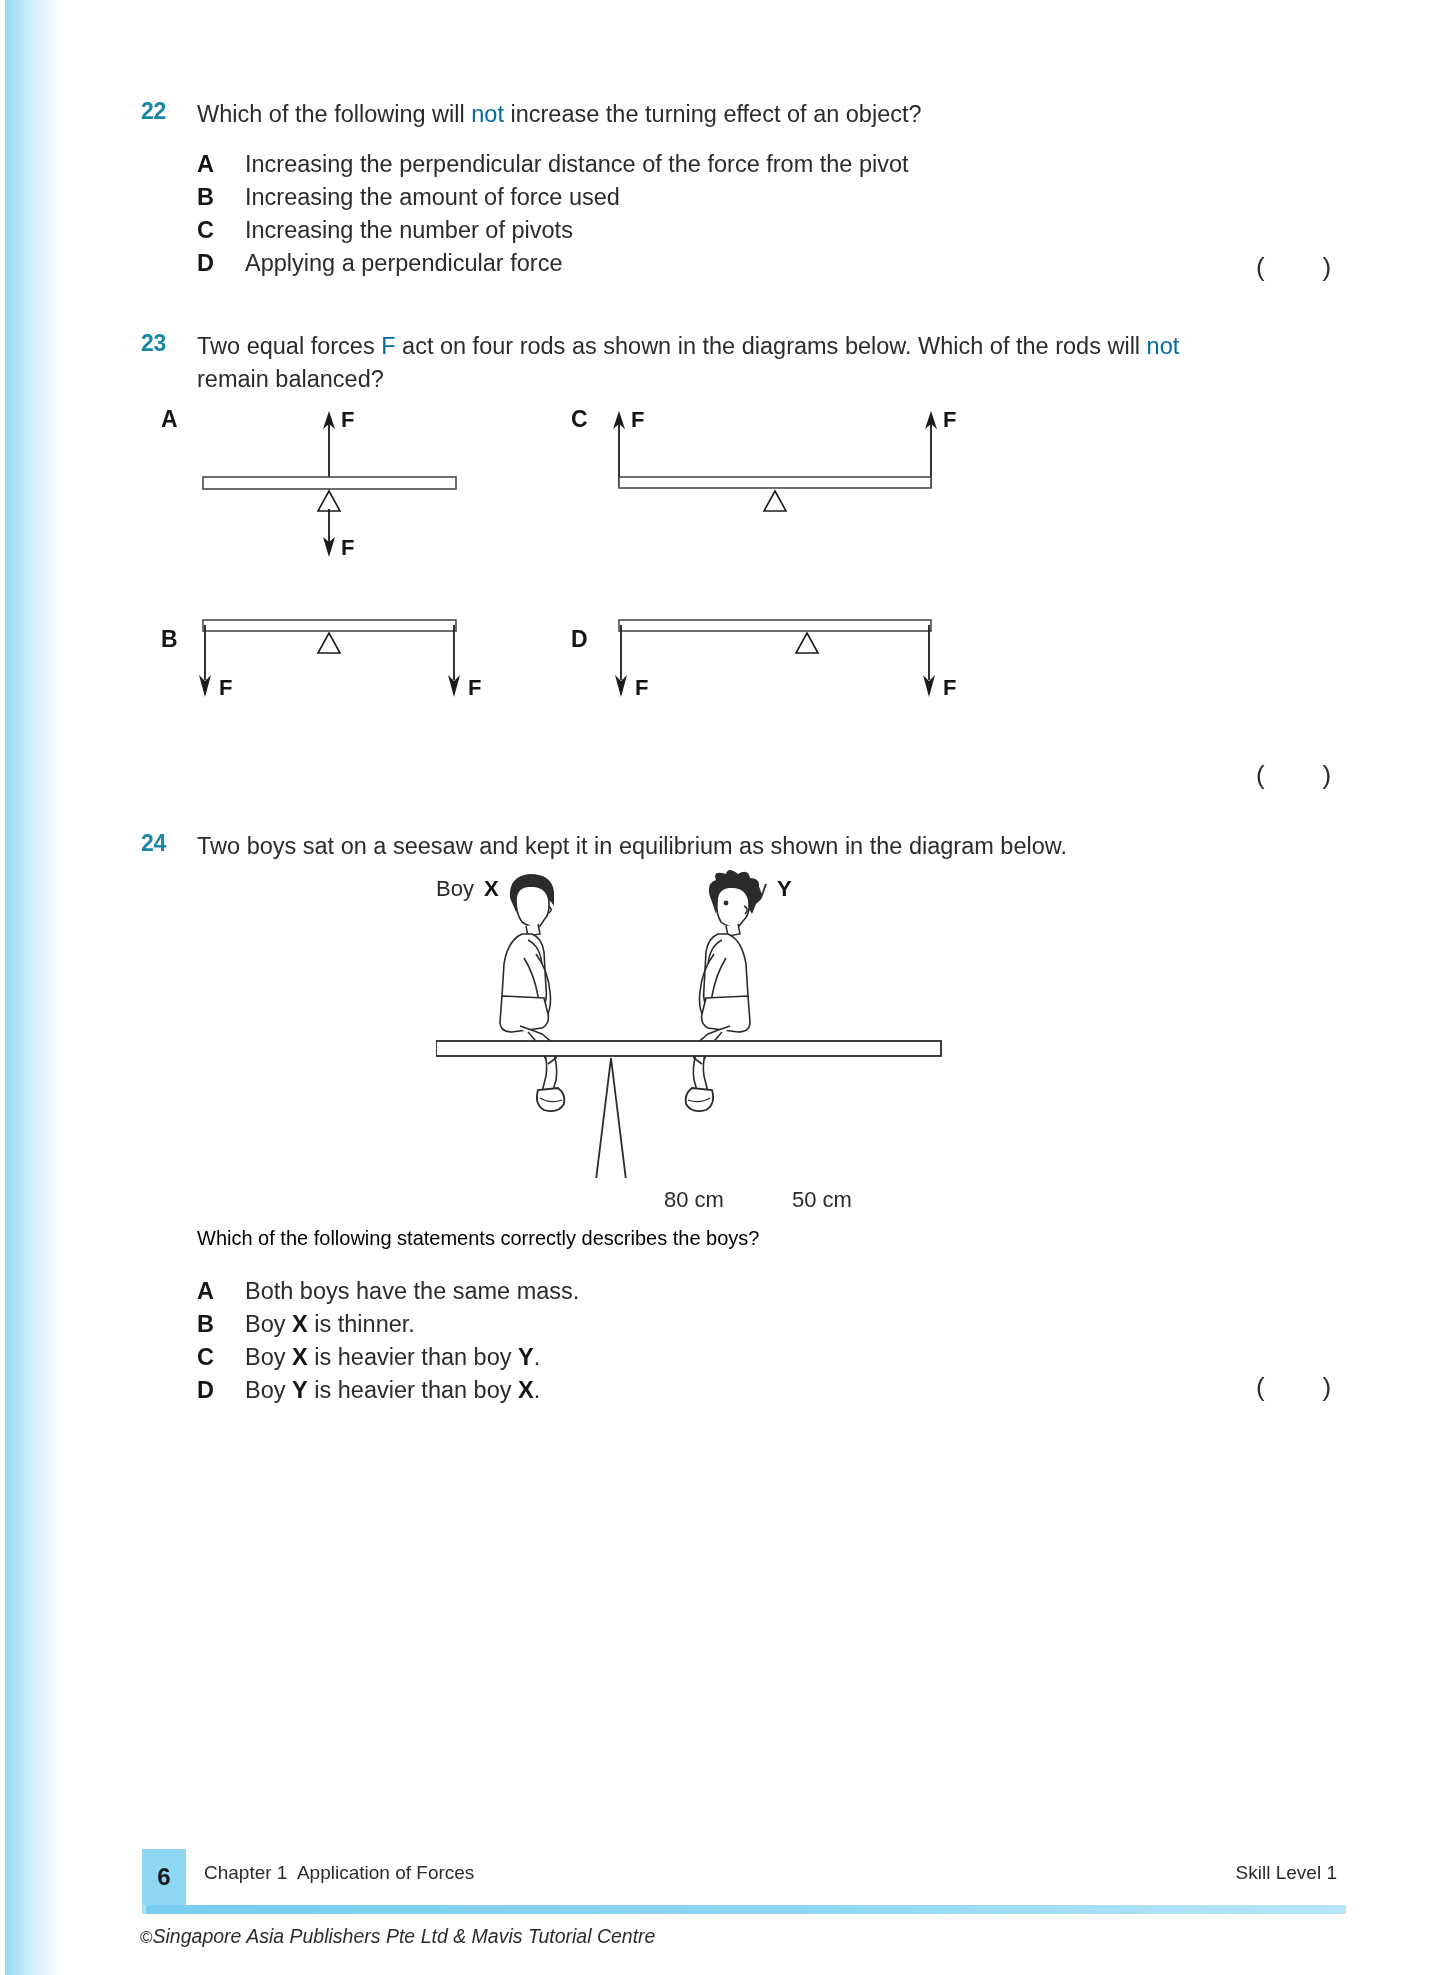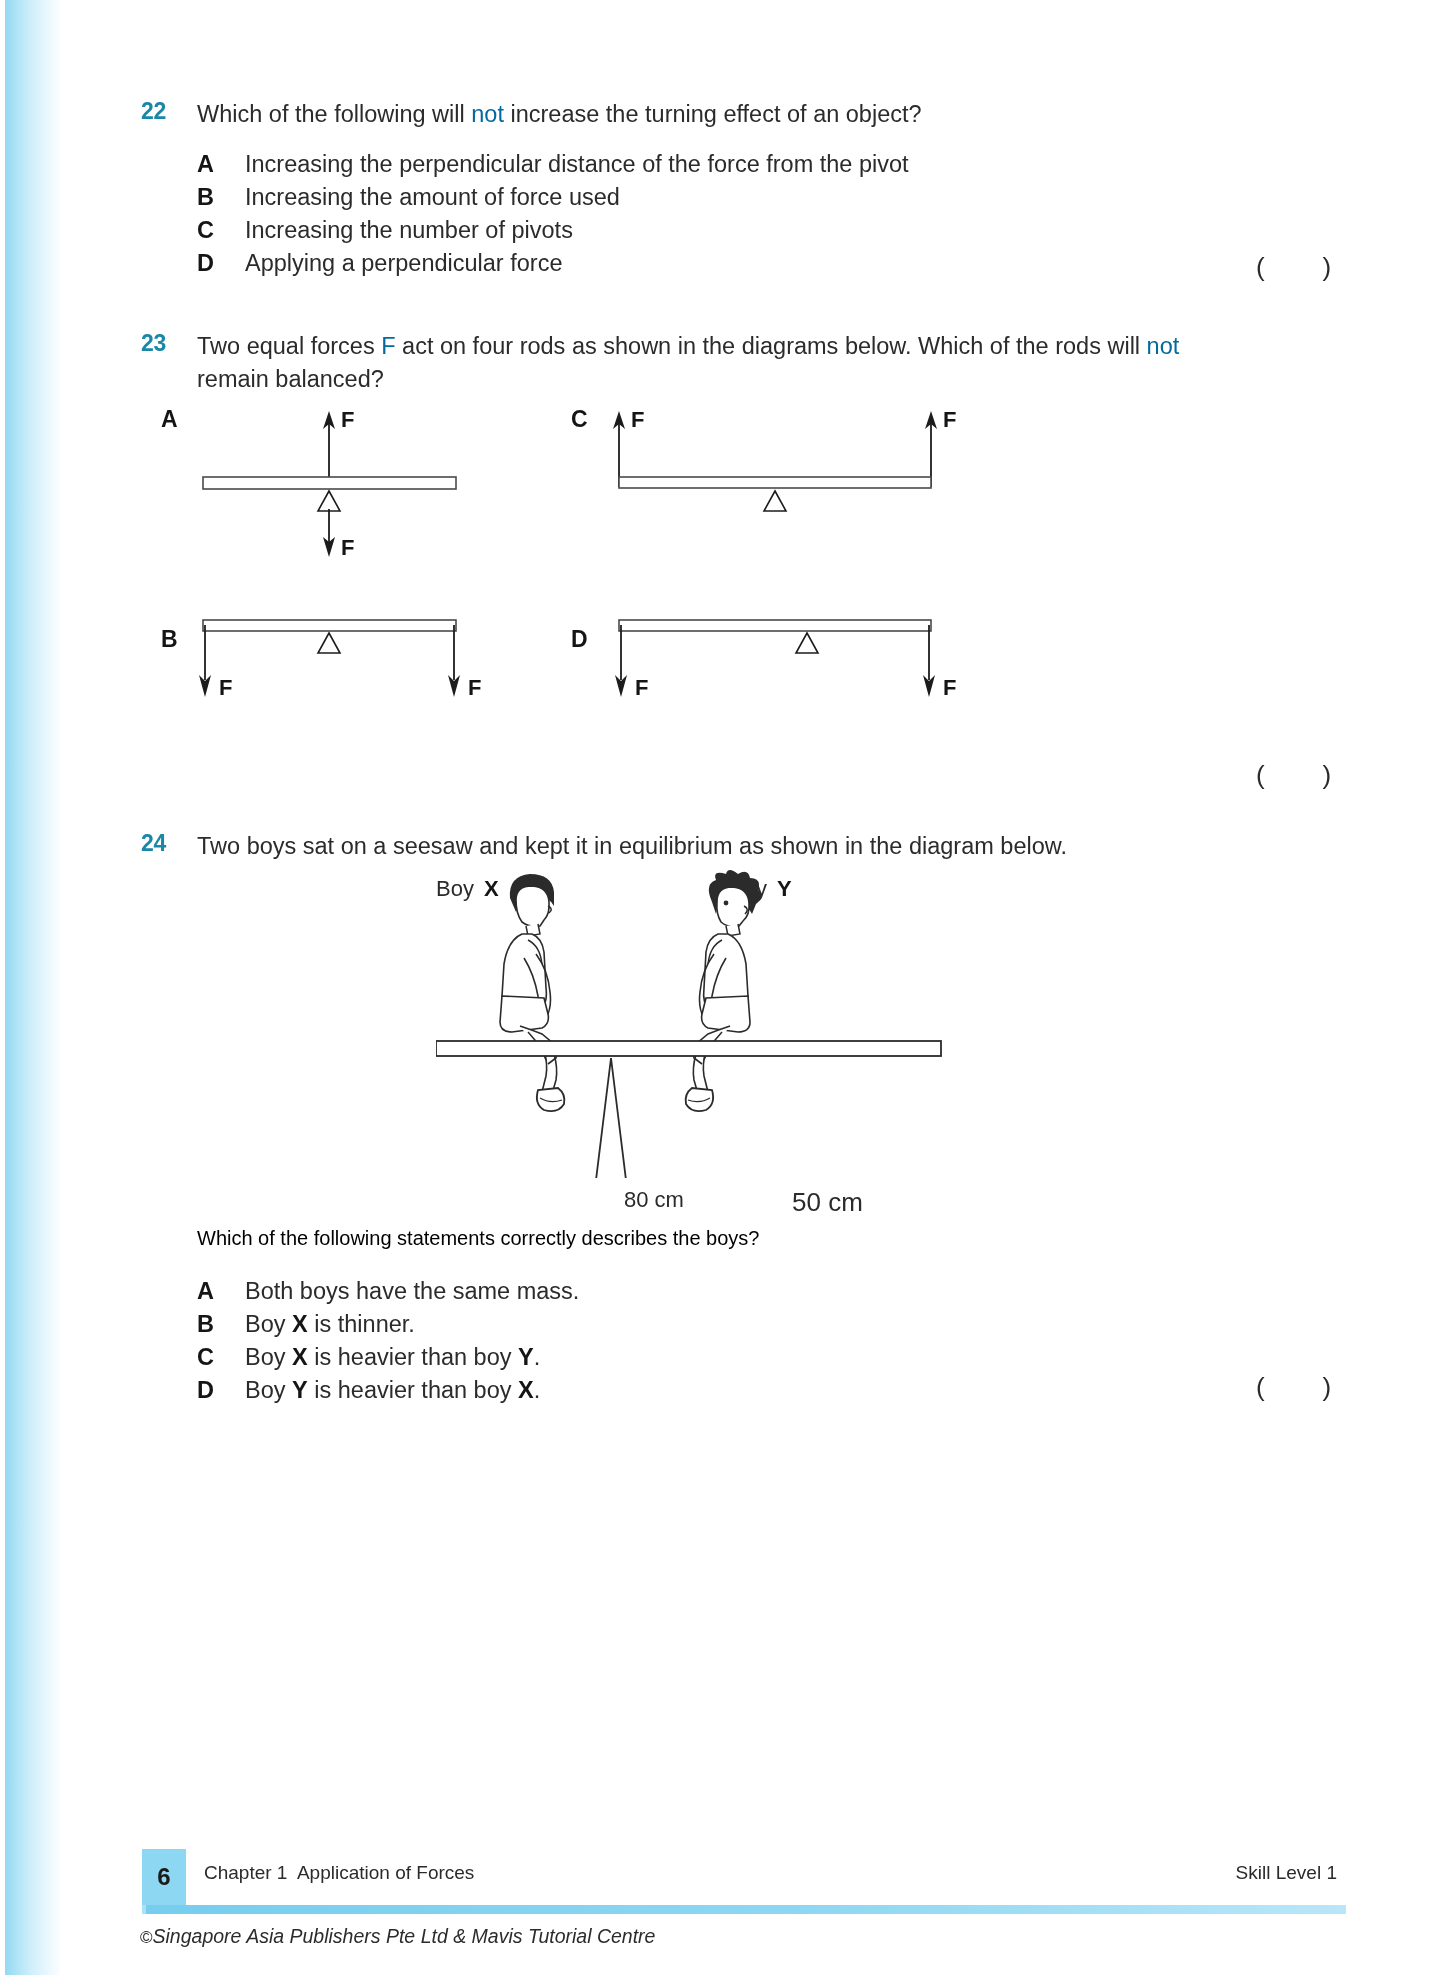--- a/index.html
+++ b/index.html
@@ -341,22 +341,22 @@
       <line x1="18" y1="318" x2="168" y2="318" stroke="#1c1c1c" stroke-width="1.8"></line>
       <polygon points="6,318 26,312 22,318 26,324" fill="#1c1c1c"></polygon>
       <polygon points="178,318 158,312 162,318 158,324" fill="#1c1c1c"></polygon>
 
       <line x1="196" y1="318" x2="290" y2="318" stroke="#1c1c1c" stroke-width="1.8"></line>
       <polygon points="186,318 206,312 202,318 206,324" fill="#1c1c1c"></polygon>
       <polygon points="300,318 280,312 284,318 280,324" fill="#1c1c1c"></polygon>
     </svg>
   </div>
 
-  <div style="position:absolute; left:608px; top:1187px; font-size:22px; color:#2b2b2b;">80 cm</div>
-  <div style="position:absolute; left:776px; top:1187px; font-size:26px; color:#2b2b2b;">50 cm</div>
+  <div style="position:absolute; left:648px; top:1187px; font-size:22px; color:#2b2b2b;">80 cm</div>
+  <div style="position:absolute; left:776px; top:1187px; font-size:22px; color:#2b2b2b;">50 cm</div>
 
   <div style="position:absolute; left:181px; top:1222px; width:950px; font-size:20px; line-height:33px; color:#000000;">Which of the following statements correctly describes the boys?</div>
 
   <div class="options" style="left:181px; top:1275px; width:900px;">
     <div class="opt-row">
       <span class="opt-letter">A</span>
       <span class="opt-text"><span>Both boys have the same mass.</span></span>
     </div>
     <div class="opt-row">
       <span class="opt-letter">B</span>

